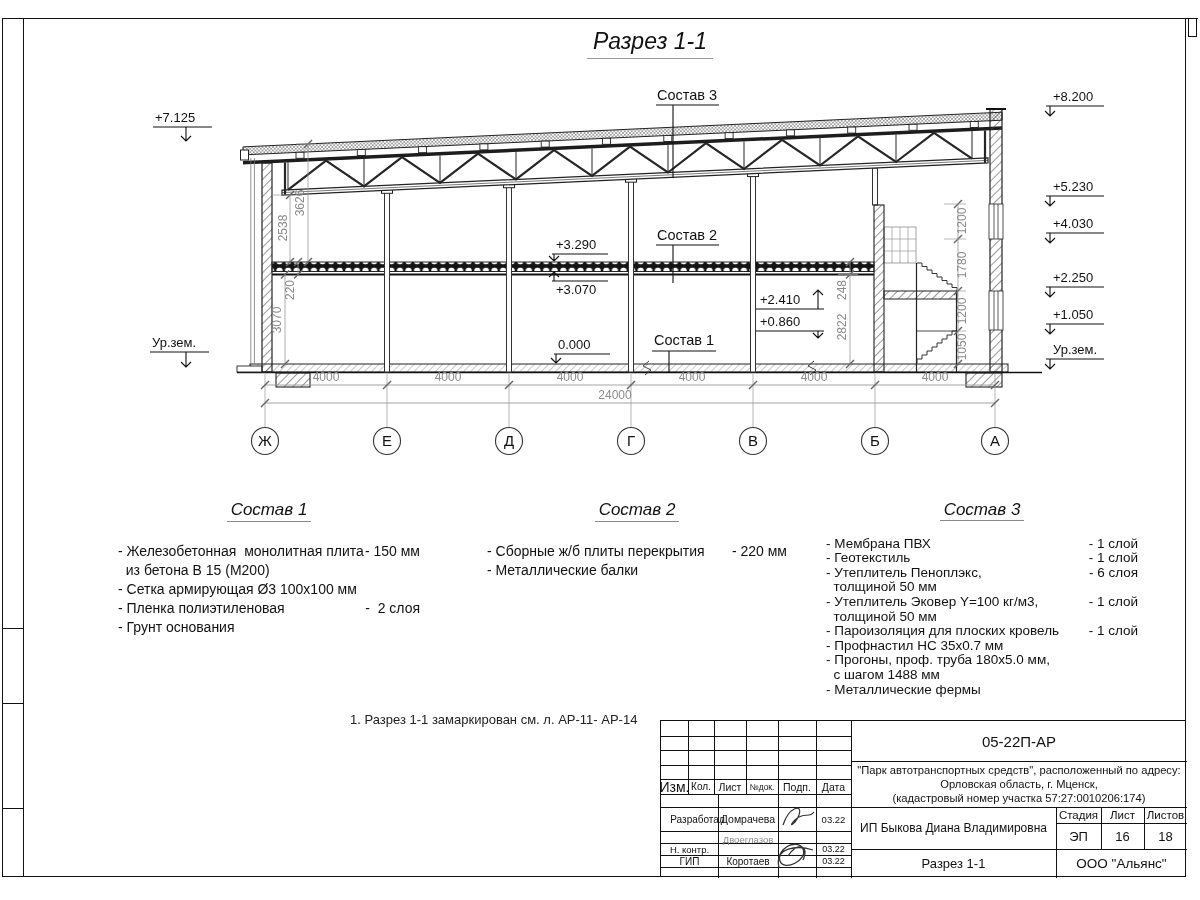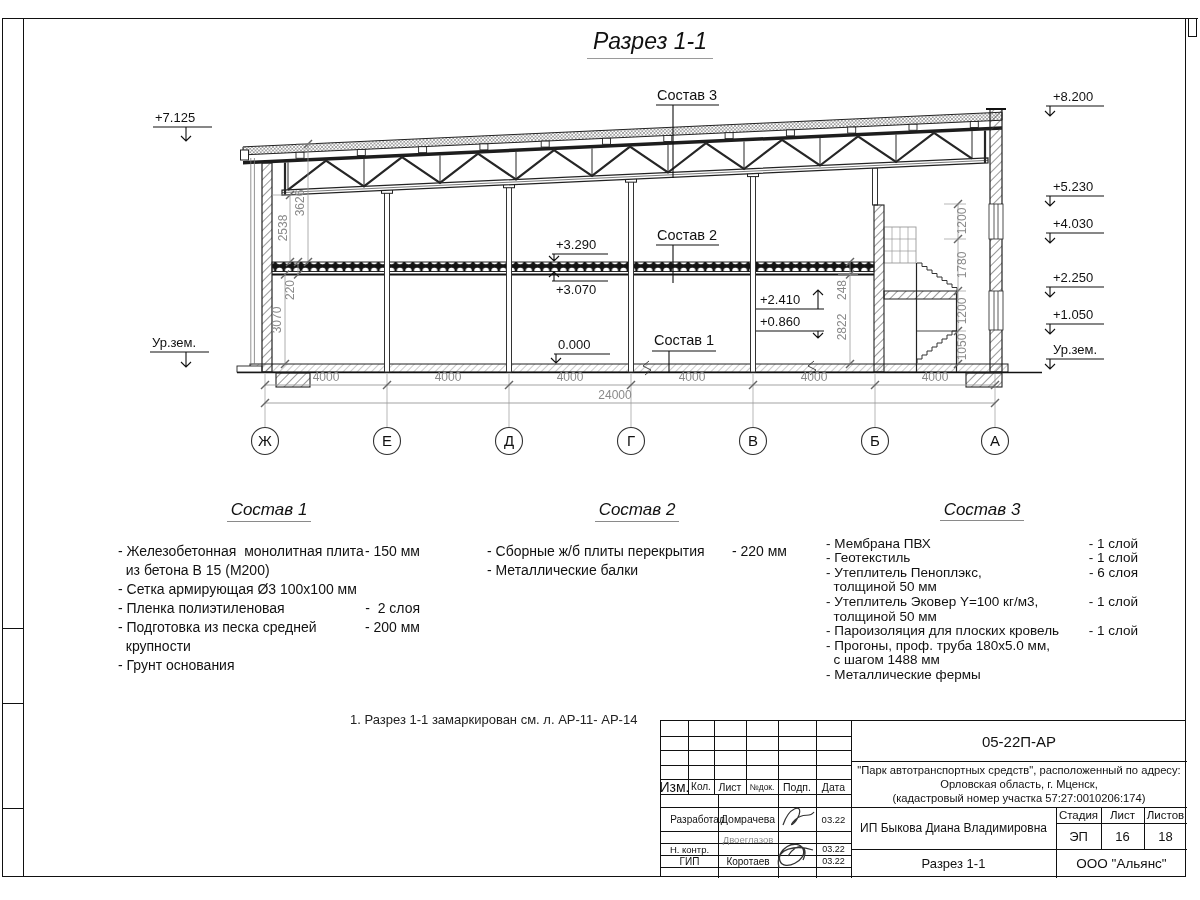--- a/index.html
+++ b/index.html
@@ -295,27 +295,20 @@
       <div class="lg-val"></div>
     </div>
     <div class="lg-item">
       <div class="lg-lines">
           <div>- Пленка полиэтиленовая</div>
         </div>
       <div class="lg-val">-  2 слоя</div>
     </div>
     <div class="lg-item">
       <div class="lg-lines">
-          <div>- Подготовка из песка средней</div>
-          <div>  крупности</div>
-        </div>
-      <div class="lg-val">- 200 мм</div>
-    </div>
-    <div class="lg-item">
-      <div class="lg-lines">
           <div>- Грунт основания</div>
         </div>
       <div class="lg-val"></div>
     </div>
   </div>
 
   <div class="legend" style="left:487px;top:500px;width:300px;">
     <div class="lg-title"><span>Состав 2</span></div>
     <div class="lg-item">
       <div class="lg-lines">
@@ -357,20 +350,26 @@
           <div>- Утеплитель Эковер Y=100 кг/м3,</div>
           <div>  толщиной 50 мм</div>
         </div>
       <div class="lg-val">- 1 слой</div>
     </div>
     <div class="lg-item">
       <div class="lg-lines">
           <div>- Пароизоляция для плоских кровель</div>
         </div>
       <div class="lg-val">- 1 слой</div>
+    </div>
+    <div class="lg-item">
+      <div class="lg-lines">
+          <div>- Профнастил НС 35х0.7 мм</div>
+        </div>
+      <div class="lg-val"></div>
     </div>
     <div class="lg-item">
       <div class="lg-lines">
           <div>- Прогоны, проф. труба 180х5.0 мм,</div>
           <div>  с шагом 1488 мм</div>
         </div>
       <div class="lg-val"></div>
     </div>
     <div class="lg-item">
       <div class="lg-lines">

